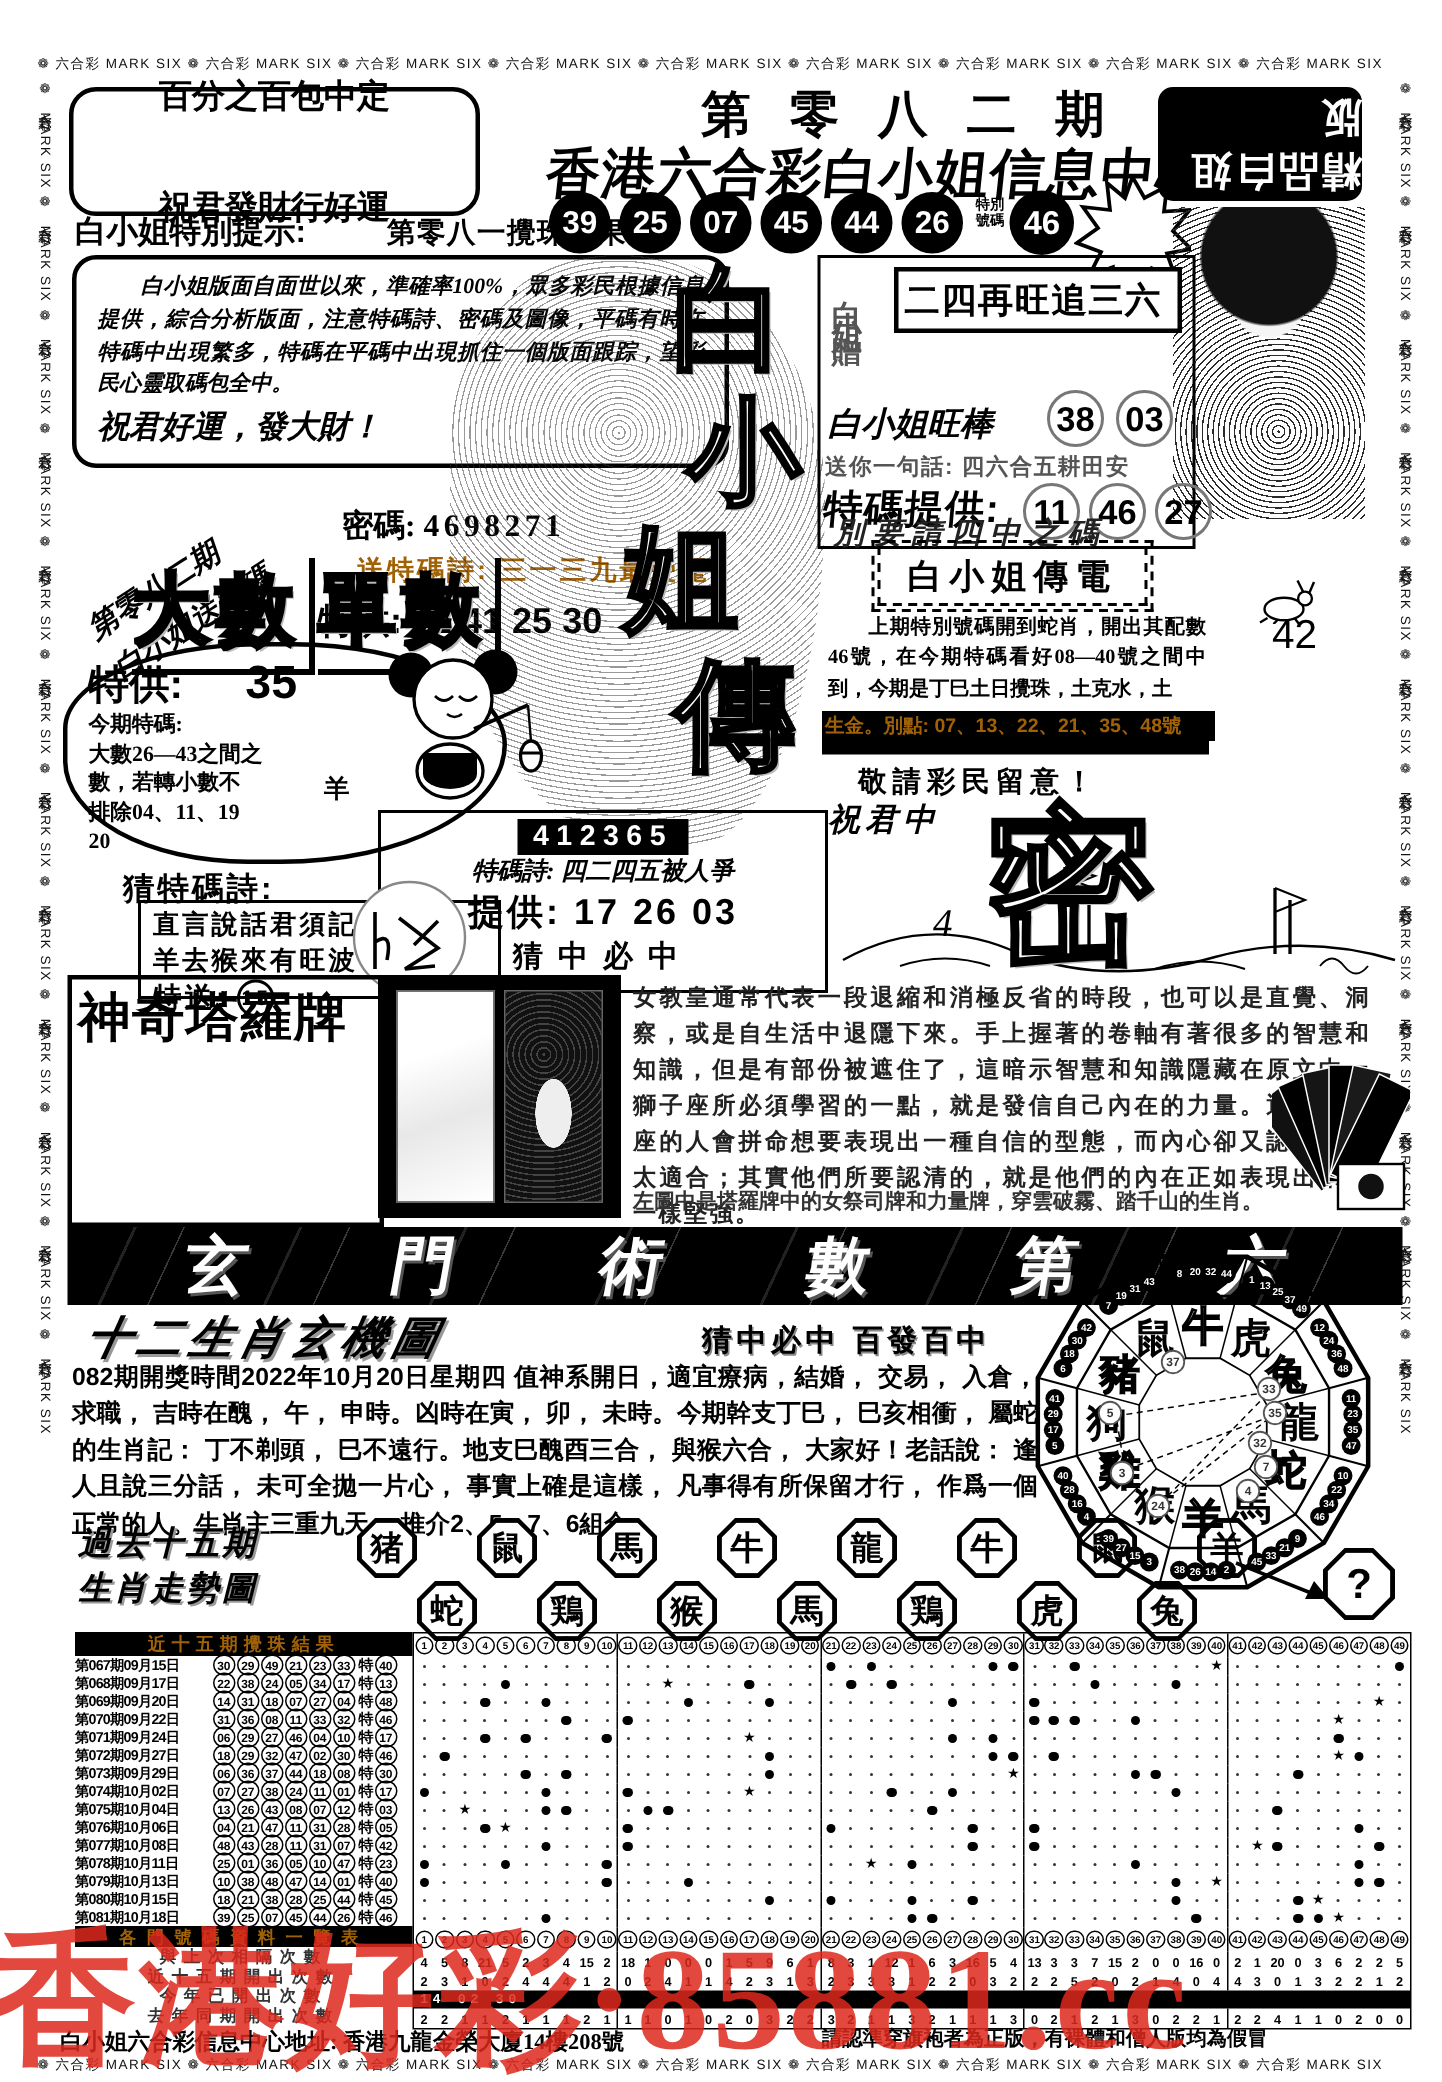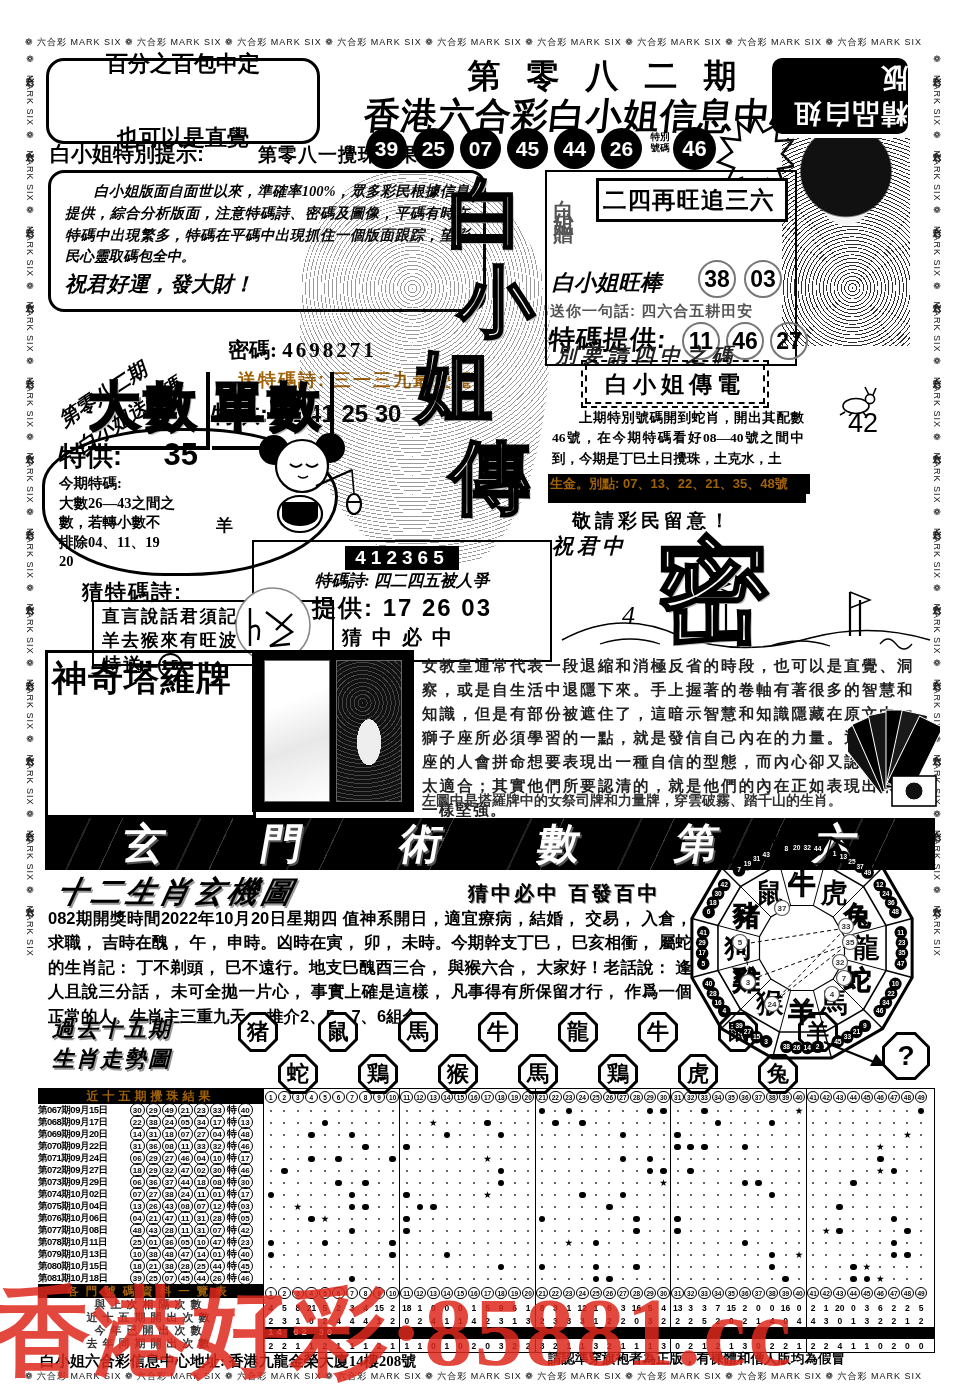--- a/index.html
+++ b/index.html
@@ -130,21 +130,21 @@
   #trendLabel{left:52px;top:1014px;font-size:22px;font-weight:900;font-style:italic;letter-spacing:2px;
               line-height:1.35;text-shadow:1.5px 1.5px 0 #999;}
   .badge{width:40px;height:40px;position:absolute;display:flex;align-items:center;justify-content:center;
          background:#000;clip-path:polygon(30% 0,70% 0,100% 30%,100% 70%,70% 100%,30% 100%,0 70%,0 30%);}
   .badge i{position:absolute;inset:3px;background:#fff;clip-path:polygon(30% 0,70% 0,100% 30%,100% 70%,70% 100%,30% 100%,0 70%,0 30%);}
   .badge b{position:relative;font-size:22px;z-index:1;font-style:normal;}
   .badge.q{width:48px;height:48px;}
   .badge.q b{font-size:28px;}
   
   #tables{left:38px;top:1088px;width:897px;display:flex;}
-  #leftCol{width:225px;flex:0 0 225px;}
+  #leftCol{width:225px;flex:0 0 225px;margin-left:12px;}
   #resHeader{height:16px;font-size:12px;letter-spacing:4px;display:flex;align-items:center;justify-content:center;font-weight:900;}
   .rrow{height:12px;display:flex;align-items:center;font-weight:bold;}
   .rissue{font-size:9.5px;width:92px;flex:0 0 92px;letter-spacing:-.5px;}
   .cn{width:12.5px;height:12.5px;flex:0 0 12.5px;border:1px solid #000;border-radius:50%;font-size:8px;
       display:flex;align-items:center;justify-content:center;margin-right:1.5px;font-weight:bold;}
   .te{font-size:10px;margin:0 1px;font-weight:900;}
   #statsHeader{height:14px;font-size:11.5px;letter-spacing:7px;display:flex;align-items:center;justify-content:center;font-weight:900;}
   .slab{height:13px;font-size:11px;font-weight:900;letter-spacing:5px;display:flex;align-items:center;justify-content:center;color:#333;}
   #rightCol{flex:1;border:1.5px solid #000;}
   .grow{display:flex;height:12px;align-items:center;}
@@ -172,21 +172,21 @@
 
 <div id="page">
 
   <div class="abs strip" id="stripTop" style="left:25px;top:36px;width:910px;height:14px;">❁ 六合彩 MARK SIX ❁ 六合彩 MARK SIX ❁ 六合彩 MARK SIX ❁ 六合彩 MARK SIX ❁ 六合彩 MARK SIX ❁ 六合彩 MARK SIX ❁ 六合彩 MARK SIX ❁ 六合彩 MARK SIX ❁ 六合彩 MARK SIX </div>
   <div class="abs strip" id="stripBottom" style="left:25px;top:1370px;width:910px;height:14px;">❁ 六合彩 MARK SIX ❁ 六合彩 MARK SIX ❁ 六合彩 MARK SIX ❁ 六合彩 MARK SIX ❁ 六合彩 MARK SIX ❁ 六合彩 MARK SIX ❁ 六合彩 MARK SIX ❁ 六合彩 MARK SIX ❁ 六合彩 MARK SIX </div>
   <div class="abs strip v" id="stripLeft" style="left:20px;top:54px;width:16px;height:1310px;">❁ 六合彩 MARK SIX ❁ 六合彩 MARK SIX ❁ 六合彩 MARK SIX ❁ 六合彩 MARK SIX ❁ 六合彩 MARK SIX ❁ 六合彩 MARK SIX ❁ 六合彩 MARK SIX ❁ 六合彩 MARK SIX ❁ 六合彩 MARK SIX ❁ 六合彩 MARK SIX ❁ 六合彩 MARK SIX ❁ 六合彩 MARK SIX </div>
   <div class="abs strip v" id="stripRight" style="left:927px;top:54px;width:16px;height:1310px;">❁ 六合彩 MARK SIX ❁ 六合彩 MARK SIX ❁ 六合彩 MARK SIX ❁ 六合彩 MARK SIX ❁ 六合彩 MARK SIX ❁ 六合彩 MARK SIX ❁ 六合彩 MARK SIX ❁ 六合彩 MARK SIX ❁ 六合彩 MARK SIX ❁ 六合彩 MARK SIX ❁ 六合彩 MARK SIX ❁ 六合彩 MARK SIX </div>
 
   <div class="abs" id="promoBox">
     <div>百分之百包中定</div>
-    <div>也可以是直覺</div>
+    <div>祝君發財行好運</div>
   </div>
   <div class="abs" id="issueTitle">第零八二期</div>
   <div class="abs" id="mainTitle">香港六合彩白小姐信息中心提供</div>
   <div class="abs" id="hintLabel">白小姐特別提示:</div>
   <div class="abs" id="resultLabel">第零八一攪珠結果</div>
   <div class="abs" id="balls">
       <span class="ball">39</span>
       <span class="ball">25</span>
       <span class="ball">07</span>
       <span class="ball">45</span>

